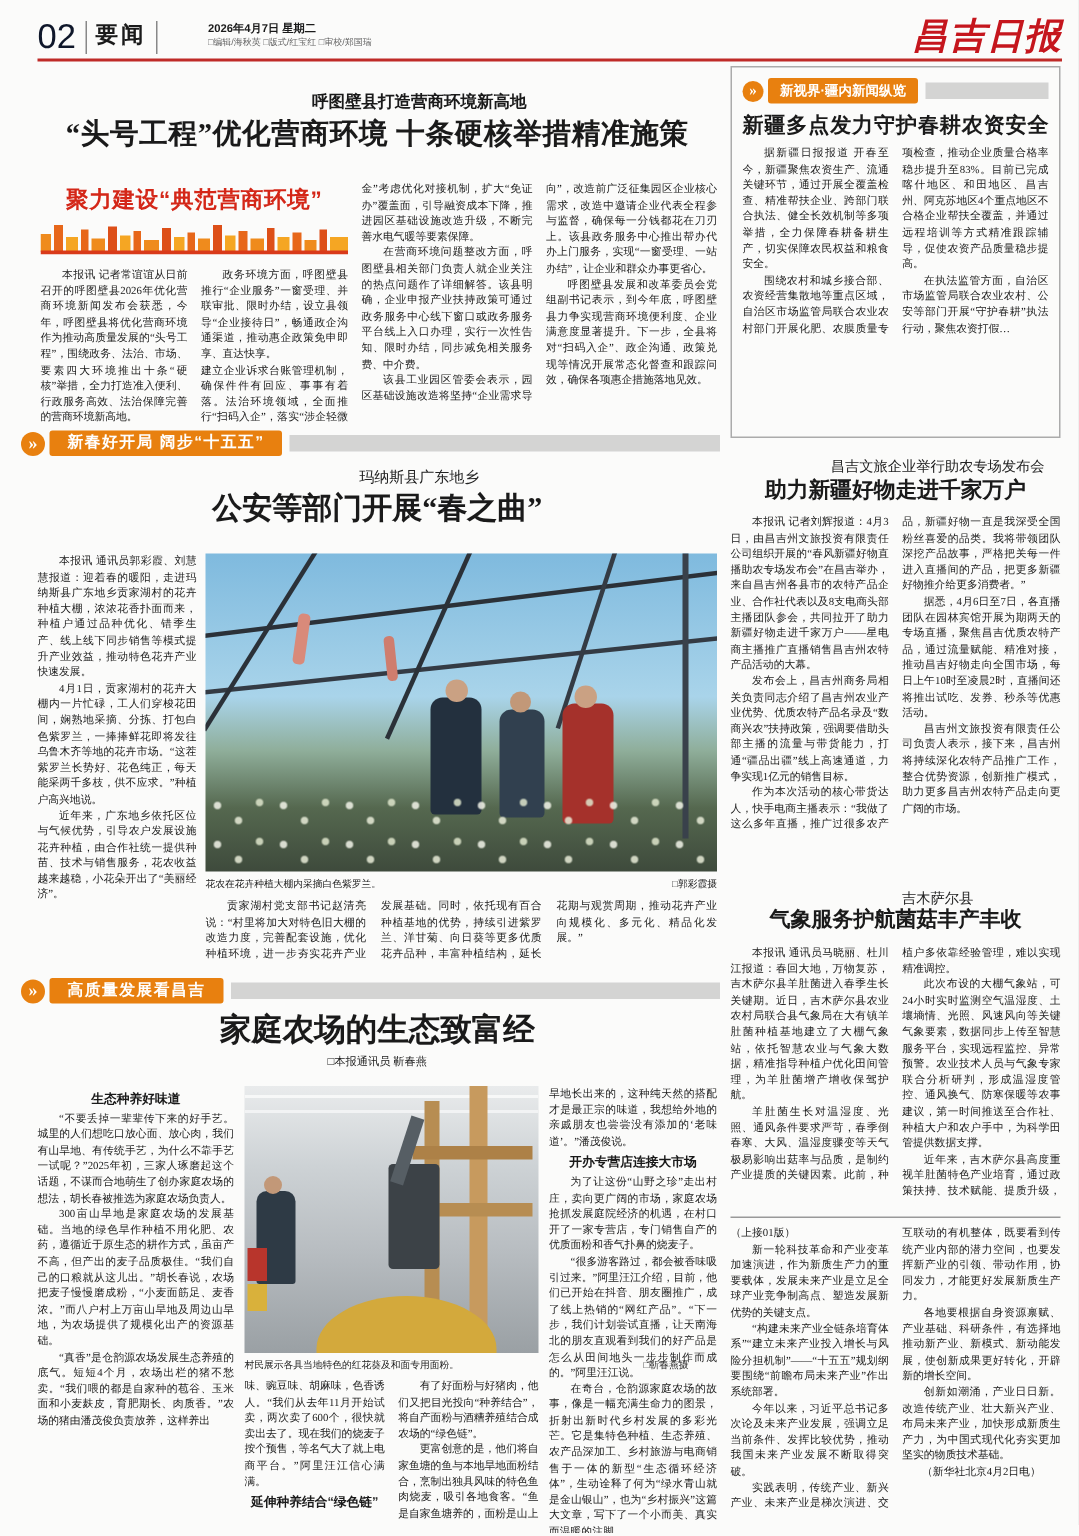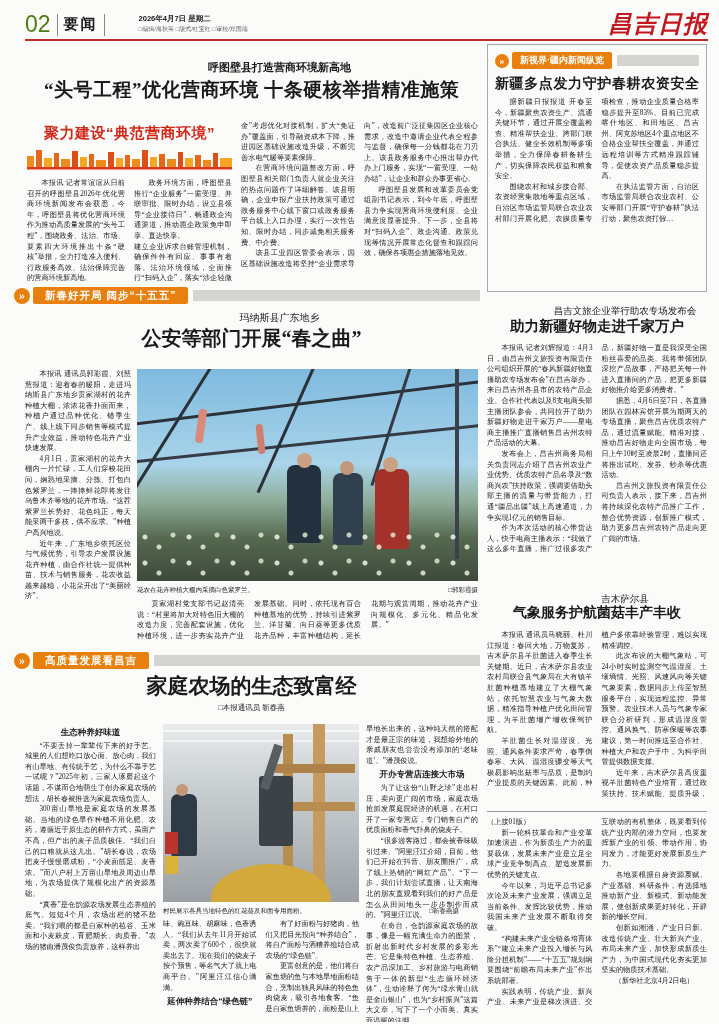--- a/index.html
+++ b/index.html
@@ -3,21 +3,21 @@
 <meta charset="utf-8">
 <style>
   html,body{margin:0;padding:0;background:#e8e8e6;}
   .page{position:relative;width:719px;height:1024px;background:#fbfbfa;overflow:hidden;
         font-family:"Liberation Serif","DejaVu Serif",serif;color:#1a1a1a;}
   .abs{position:absolute;}
   .sans{font-family:"Liberation Sans","DejaVu Sans",sans-serif;padding-left:28px;}
   .ctr{text-align:center;}
   
   .hdr-row{left:25px;top:12px;display:flex;align-items:flex-start;gap:6px;}
-  .pagenum{font-size:23px;line-height:24px;color:#4d7c0f;font-family:"Liberation Sans",sans-serif;font-weight:400;}
+  .pagenum{font-size:23px;line-height:24px;color:#0f172a;font-family:"Liberation Sans",sans-serif;font-weight:400;}
   .vbar{width:1px;height:22px;background:#888;margin-top:2px;}
   .secname{font-size:15px;font-weight:bold;line-height:24px;letter-spacing:2px;}
   .dateblock{margin-top:2px;}
   .dateline{font-size:7.5px;font-weight:bold;line-height:9px;}
   .credits{font-size:6px;color:#666;line-height:8px;margin-top:2px;}
   .masthead{left:598px;top:8px;width:110px;font-size:24px;font-weight:bold;font-style:italic;
             color:#c5161d;letter-spacing:1px;text-align:right;}
   .redline{left:25px;top:39px;width:683px;height:2px;background:#bf2b28;}
   
   .kicker-main{left:25px;top:60px;width:453px;font-size:11px;font-weight:bold;}
@@ -240,21 +240,21 @@
       <p>羊肚菌生长对温湿度、光照、通风条件要求严苛，春季倒春寒、大风、温湿度骤变等天气极易影响出菇率与品质，是制约产业提质的关键因素。此前，种植户多依靠经验管理，难以实现精准调控。</p>
       <p>此次布设的大棚气象站，可24小时实时监测空气温湿度、土壤墒情、光照、风速风向等关键气象要素，数据同步上传至智慧服务平台，实现远程监控、异常预警。农业技术人员与气象专家联合分析研判，形成温湿度管控、通风换气、防寒保暖等农事建议，第一时间推送至合作社、种植大户和农户手中，为科学田管提供数据支撑。</p>
       <p>近年来，吉木萨尔县高度重视羊肚菌特色产业培育，通过政策扶持、技术赋能、提质升级，推动羊肚菌产业规模化、品牌化发展，可有效降低气象灾害带来的损失，提升羊肚菌产量与品质，助力企业增效、农户增收。</p>
     </div>
 
   <div class="abs divider" style="left:487px;top:811px;width:220px;"></div>
 
   <div class="abs bd c2" style="left:487px;top:817px;width:220px;height:202px;">
       <p class="cont">（上接01版）</p>
       <p>新一轮科技革命和产业变革加速演进，作为新质生产力的重要载体，发展未来产业是立足全球产业竞争制高点、塑造发展新优势的关键支点。</p>
+      <p>“构建未来产业全链条培育体系”“建立未来产业投入增长与风险分担机制”——“十五五”规划纲要围绕“前瞻布局未来产业”作出系统部署。</p>
       <p>今年以来，习近平总书记多次论及未来产业发展，强调立足当前条件、发挥比较优势，推动我国未来产业发展不断取得突破。</p>
-      <p>“构建未来产业全链条培育体系”“建立未来产业投入增长与风险分担机制”——“十五五”规划纲要围绕“前瞻布局未来产业”作出系统部署。</p>
       <p>实践表明，传统产业、新兴产业、未来产业是梯次演进、交互联动的有机整体，既要看到传统产业内部的潜力空间，也要发挥新产业的引领、带动作用，协同发力，才能更好发展新质生产力。</p>
       <p>各地要根据自身资源禀赋、产业基础、科研条件，有选择地推动新产业、新模式、新动能发展，使创新成果更好转化，开辟新的增长空间。</p>
       <p>创新如潮涌，产业日日新。改造传统产业、壮大新兴产业、布局未来产业，加快形成新质生产力，为中国式现代化夯实更加坚实的物质技术基础。</p>
       <p class="rt">（新华社北京4月2日电）</p>
     </div>
 
 </div>
 
 </body></html>

